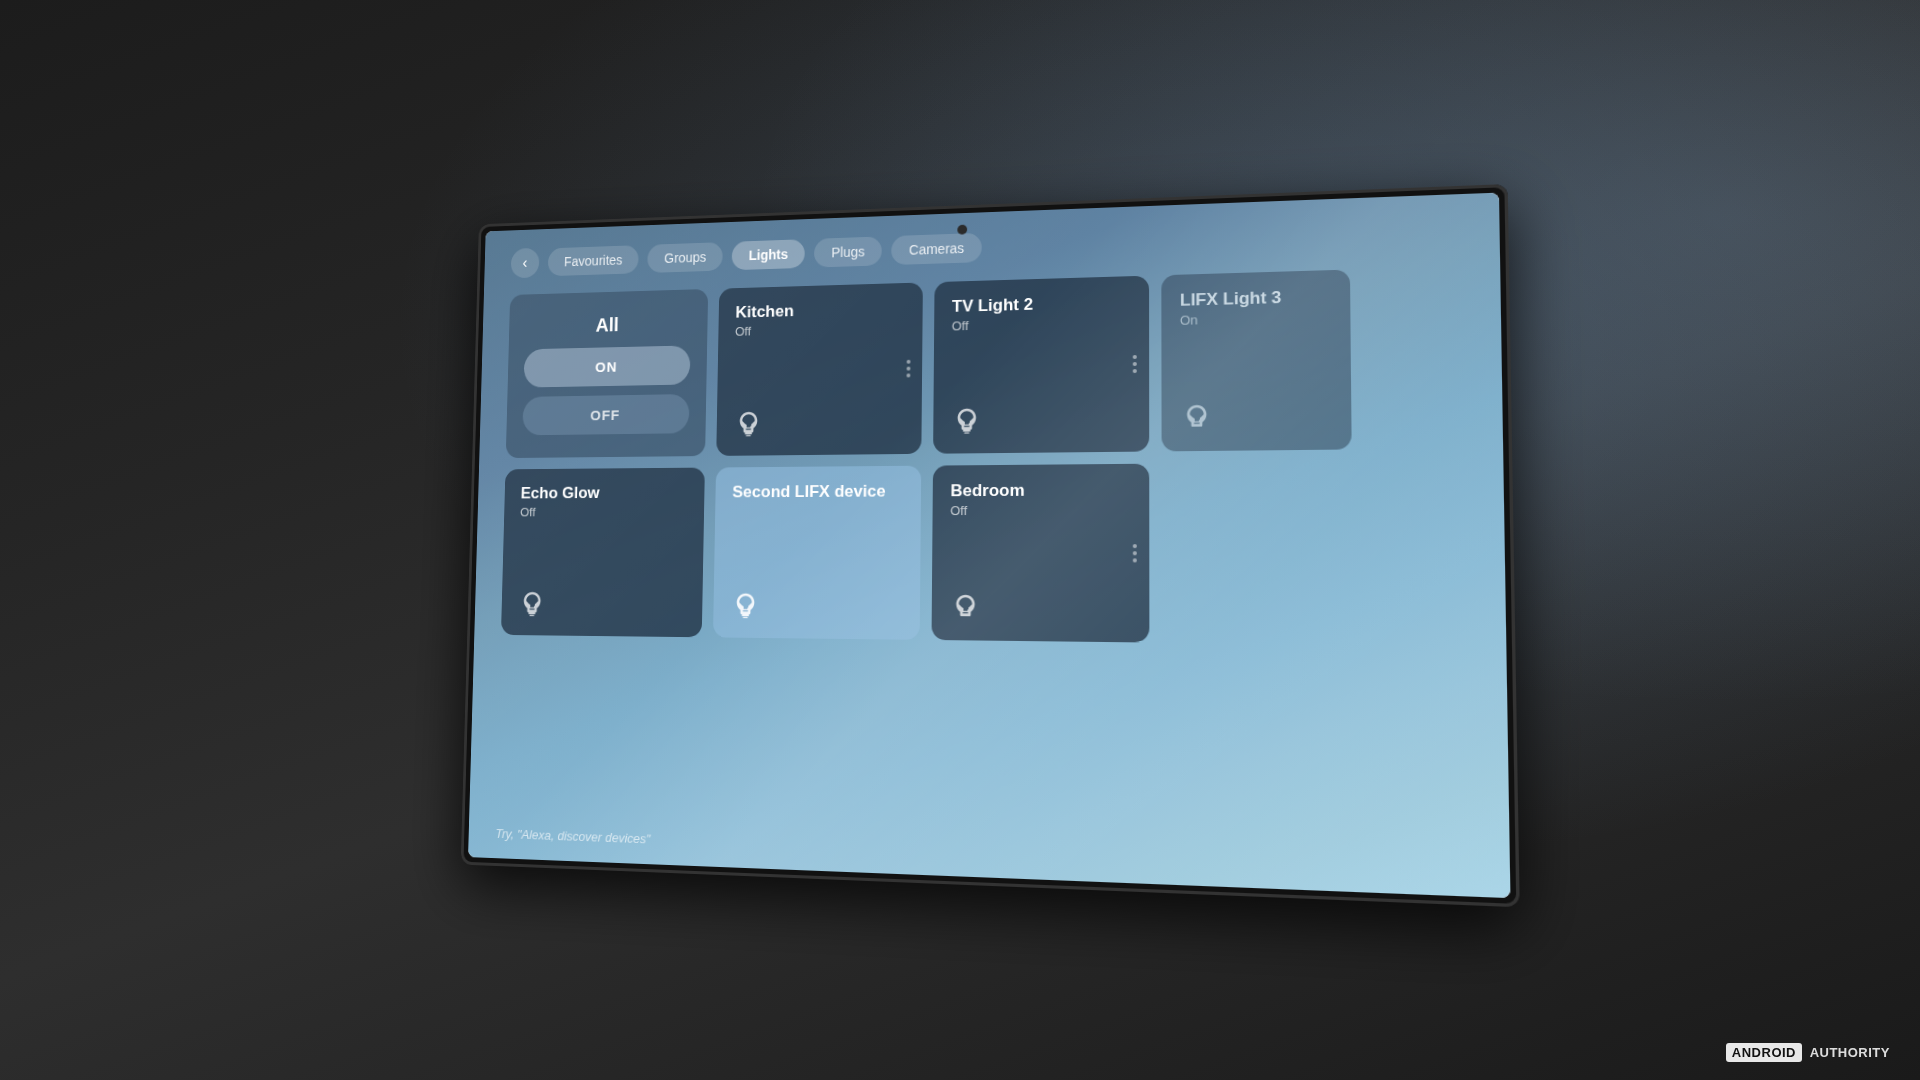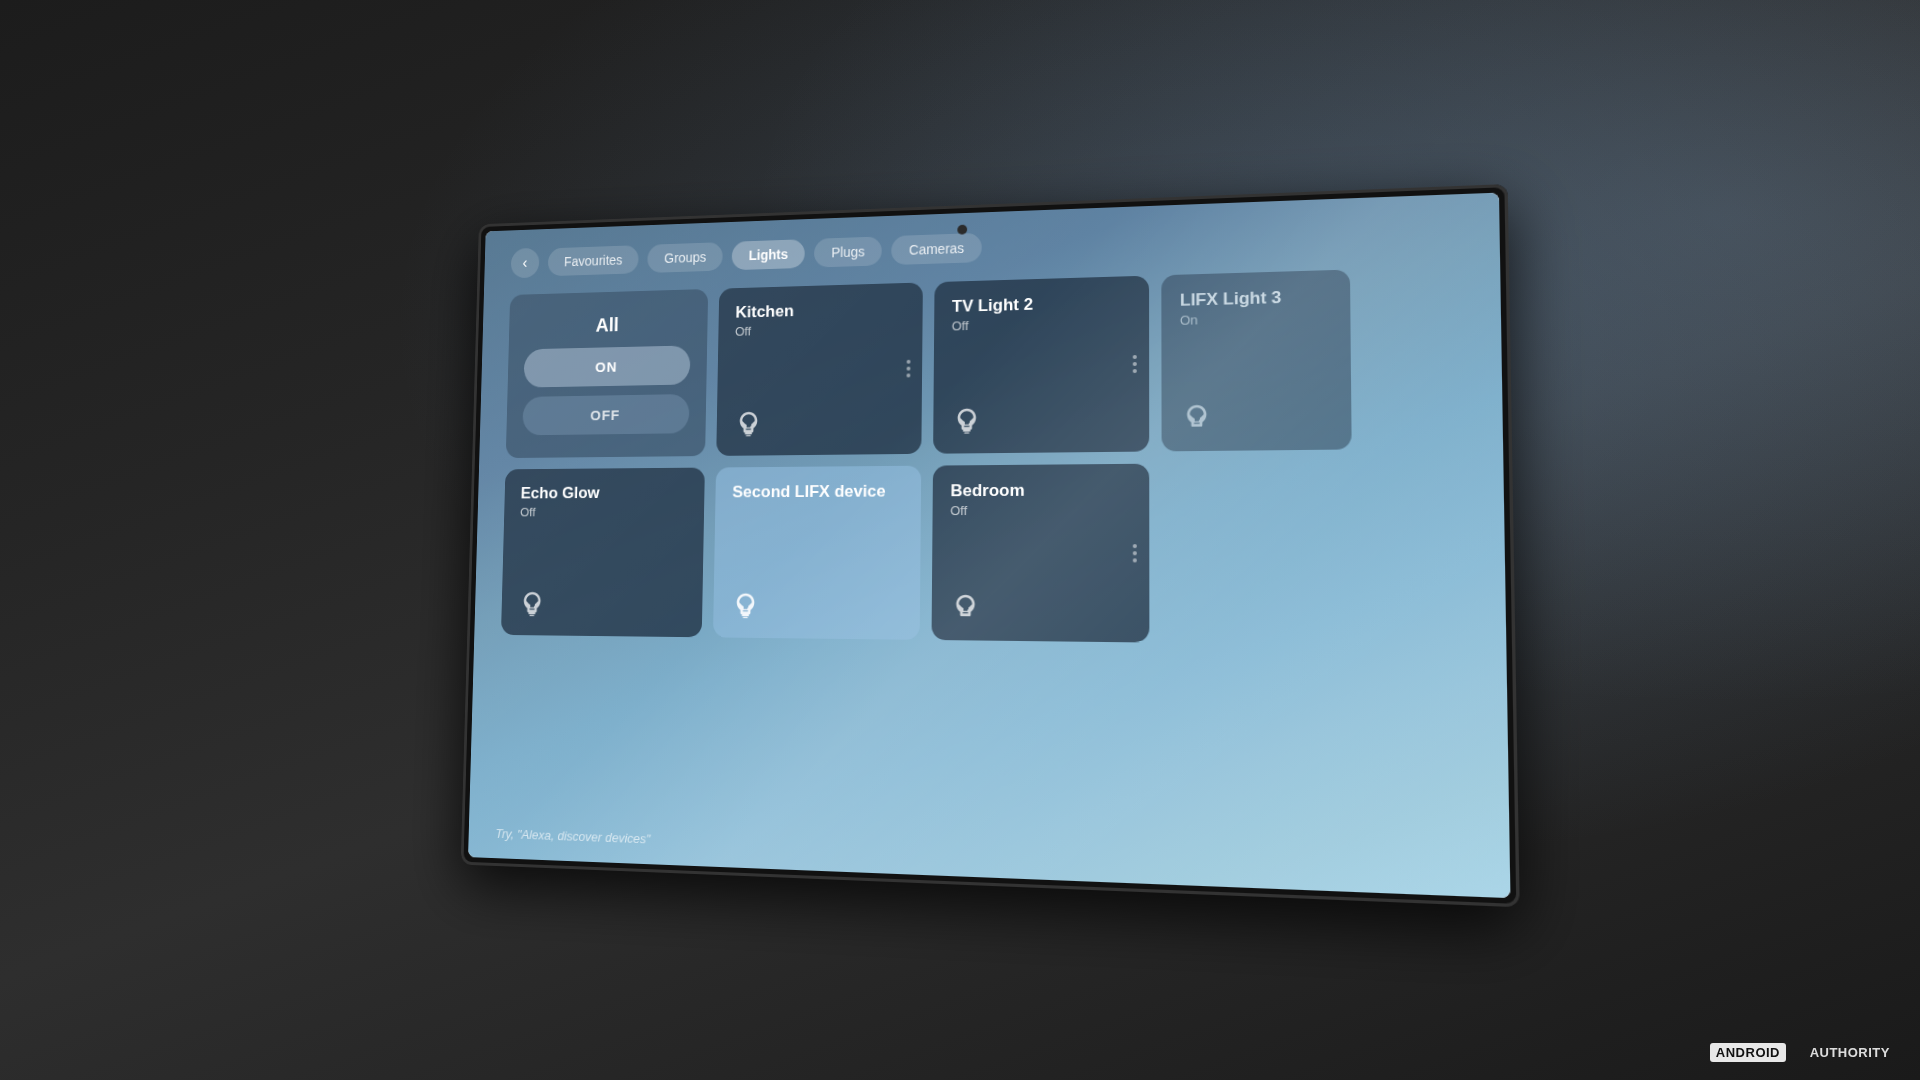--- a/index.html
+++ b/index.html
@@ -268,21 +268,21 @@
       color: rgba(255,255,255,0.85);
       letter-spacing: 0.5px;
       z-index: 100;
     }
 
     .watermark span.aa {
       background: rgba(255,255,255,0.9);
       color: #111;
       padding: 2px 6px;
       border-radius: 3px;
-      margin-right: 20px;
+      margin-right: 4px;
     }
 
     
     .glass-overlay {
       position: absolute;
       inset: 0;
       background: linear-gradient(135deg,
         rgba(255,255,255,0.08) 0%,
         rgba(255,255,255,0.03) 40%,
         rgba(255,255,255,0.12) 55%,

